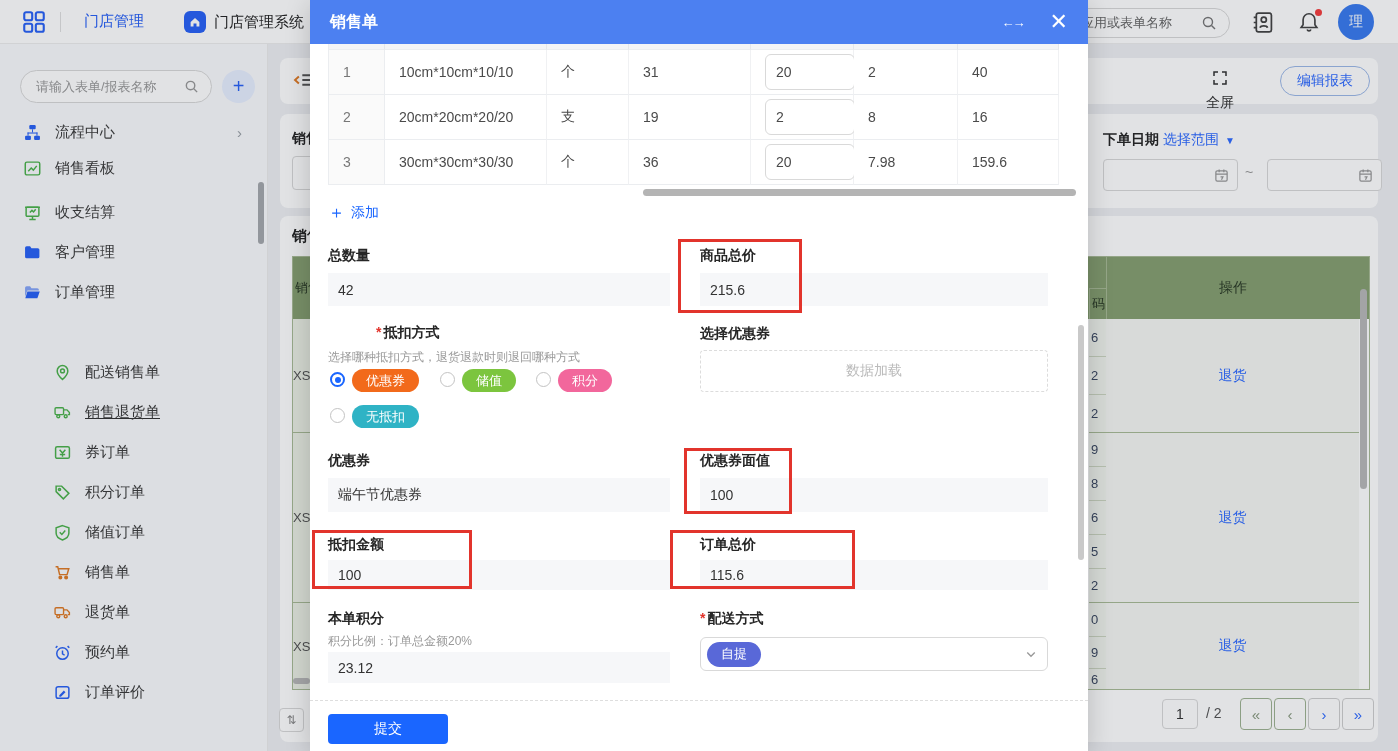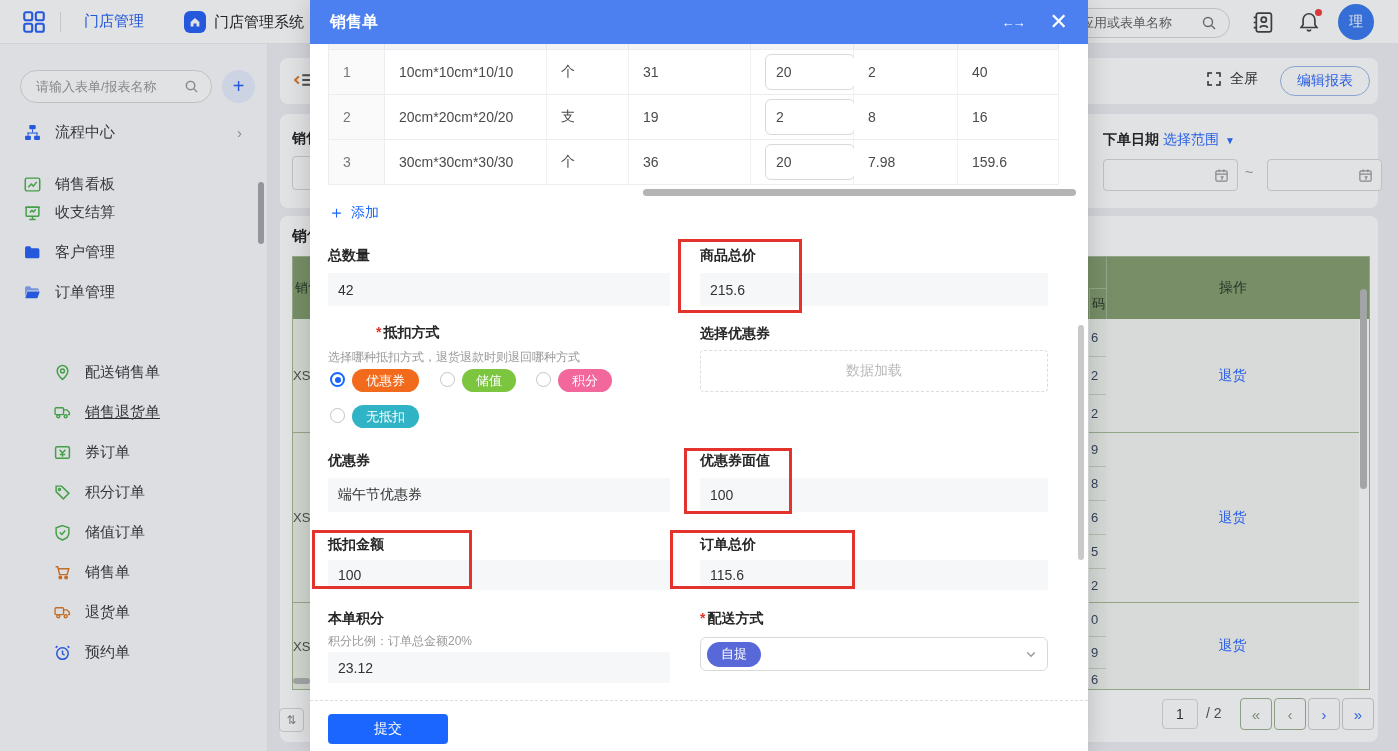--- a/index.html
+++ b/index.html
@@ -152,21 +152,21 @@
             <rect x="1" y="11" width="5.5" height="4" rx="1"></rect>
             <rect x="9.5" y="11" width="5.5" height="4" rx="1"></rect>
             <path d="M7.5 5h1v3h-1z"></path>
             <path d="M3.3 8h9.4v1H3.3z"></path>
             <path d="M3.3 8h1v3h-1zM11.7 8h1v3h-1z"></path>
           </svg>
         </span>
       <span class="si-lb">流程中心</span>
       <span class="si-ch">›</span>
     </div>
-    <div class="si" style="top:120px;">
+    <div class="si" style="top:104px;">
       <span class="si-ic ic-green">
           <svg width="17" height="17" viewBox="0 0 16 16" fill="none" stroke="currentColor" stroke-width="1.4">
             <rect x="1.2" y="2" width="13.6" height="12" rx="1.5"></rect>
             <path d="M4 10.5l2.8-3 2 2 3.2-4"></path>
           </svg>
         </span>
       <span class="si-lb">销售看板</span>
     </div>
     <div class="si" style="top:148px;">
       <span class="si-ic ic-green">
@@ -264,33 +264,42 @@
     </div>
     <div class="si child" style="top:588px;">
       <span class="si-ic ic-bblue">
           <svg width="17" height="17" viewBox="0 0 16 16" fill="none" stroke="currentColor" stroke-width="1.4">
             <circle cx="8" cy="9" r="5.4"></circle>
             <path d="M8 6.2v3l2 1.4M3.2 2L1.6 3.6M12.8 2l1.6 1.6"></path>
           </svg>
         </span>
       <span class="si-lb">预约单</span>
     </div>
+    <div class="si child" style="top:628px;">
+      <span class="si-ic ic-bblue">
+          <svg width="17" height="17" viewBox="0 0 16 16" fill="none" stroke="currentColor" stroke-width="1.4">
+            <rect x="2" y="2.5" width="12" height="11" rx="2"></rect>
+            <path d="M5 10.5l4.3-4.3 1.5 1.5-4.3 4.3H5z" fill="currentColor" stroke="none"></path>
+          </svg>
+        </span>
+      <span class="si-lb">订单评价</span>
+    </div>
 
   </div>
 
   <div class="content">
 
     <div class="card" style="left:12px;top:14px;width:1098px;height:46px;">
       <div class="abs" style="left:12px;top:11px;">
         <svg width="22" height="22" viewBox="0 0 16 16" fill="none" stroke="#555" stroke-width="1.4">
             <path d="M7.5 4.5h7M7.5 8h7M7.5 11.5h7"></path>
             <path d="M5 5.5L2.2 8 5 10.5" stroke="#e07b26"></path>
           </svg>
       </div>
-      <div class="abs" style="left:926px;top:12px;display:flex;align-items:center;gap:8px;color:#333;">
+      <div class="abs" style="left:926px;top:12px;display:flex;align-items:center;gap:8px;color:#333;flex-direction:column;">
         <svg width="16" height="16" viewBox="0 0 16 16" fill="none" stroke="#333" stroke-width="1.5">
             <path d="M2 6V2h4M10 2h4v4M14 10v4h-4M6 14H2v-4"></path>
           </svg>
         <span>全屏</span>
       </div>
       <div class="pill-btn abs" style="left:1000px;top:8px;width:90px;height:30px;">编辑报表</div>
     </div>
 
     <div class="card" style="left:12px;top:70px;width:1098px;height:94px;">
       <div class="abs" style="left:12px;top:16px;width:30px;overflow:hidden;white-space:nowrap;font-weight:bold;color:#262626;">销售单号</div>

